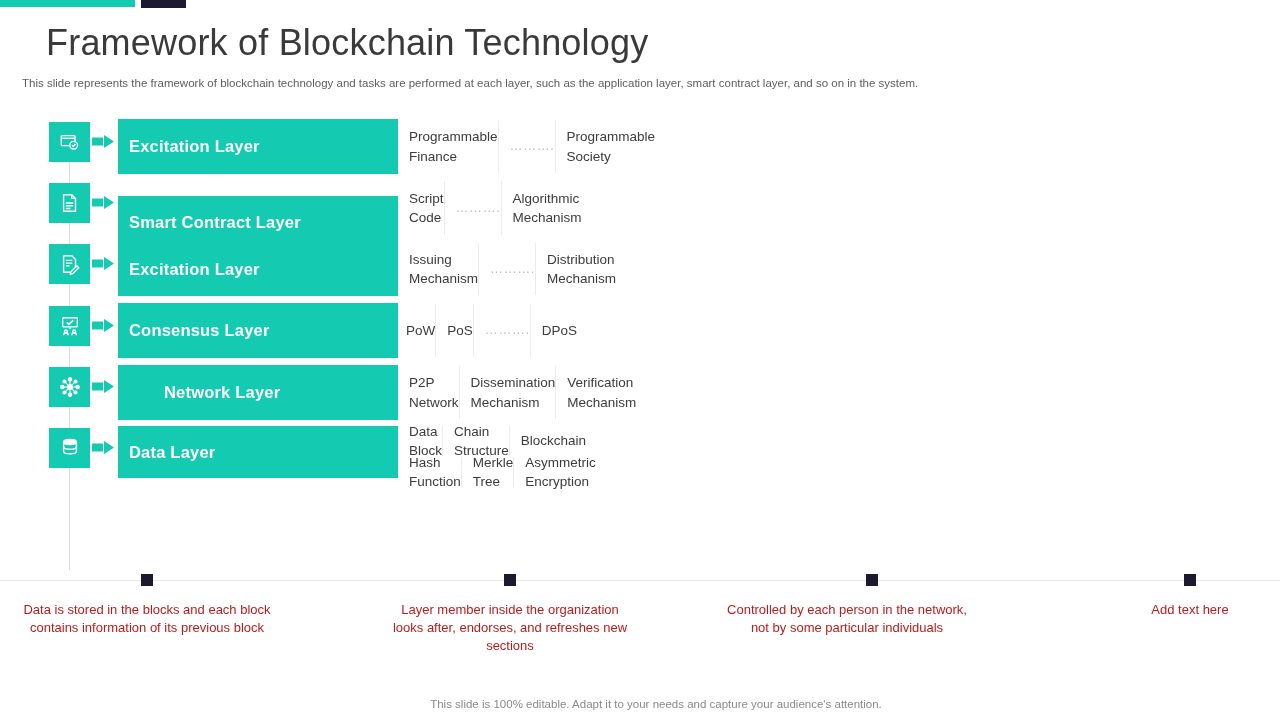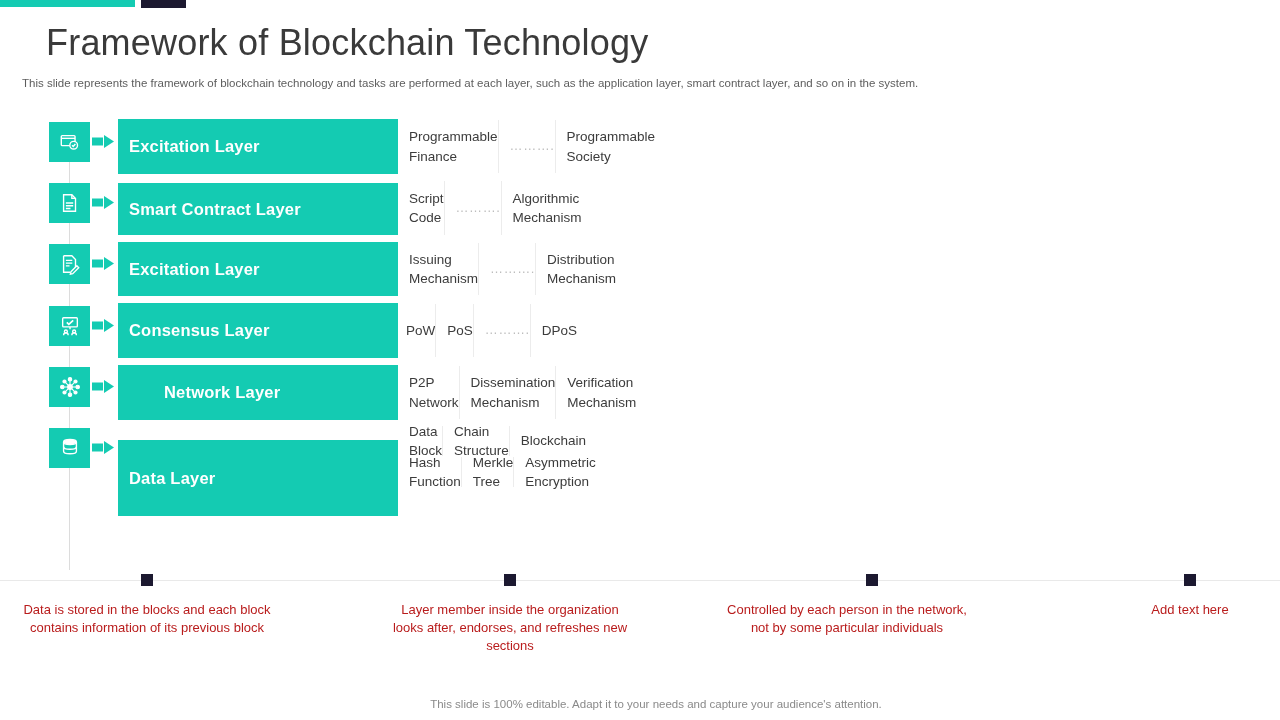--- a/index.html
+++ b/index.html
@@ -139,21 +139,21 @@
         <svg width="22" height="22" viewBox="0 0 24 24" fill="none" stroke="#fff" stroke-width="1.5">
           <path d="M5 3h9l4 4v14H5z"></path>
           <path d="M14 3v4h4"></path>
           <path d="M7.5 12h8M7.5 15h8M7.5 18h5"></path>
         </svg>
       </div>
       <svg class="arrow" style="left:92px; top:84px;" viewBox="0 0 22 13">
         <rect x="0" y="2.5" width="11" height="8" fill="#14CBB2"></rect>
         <polygon points="12,0 22,6.5 12,13" fill="#14CBB2"></polygon>
       </svg>
-      <div class="layer-label" style="top:71px; height:52px;">Smart Contract Layer</div>
+      <div class="layer-label" style="top:84px; height:52px;">Smart Contract Layer</div>
       <div class="cells" style="top:68px; height:56px;">
         <div class="cell" style="width:280px;">Script Code</div>
         <div class="cell dots" style="width:281px;">……….</div>
         <div class="cell" style="flex:1;">Algorithmic Mechanism</div>
       </div>
     </div>
 
     <div class="layer-row">
       <div class="icon-box" style="left:49px; top:132px;">
         <svg width="22" height="22" viewBox="0 0 24 24" fill="none" stroke="#fff" stroke-width="1.5">
@@ -233,21 +233,21 @@
         <svg width="22" height="22" viewBox="0 0 24 24" fill="none" stroke="#fff" stroke-width="1.5">
           <ellipse cx="12" cy="5.5" rx="7" ry="2.8" fill="#fff"></ellipse>
           <path d="M5 5.5v5c0 1.55 3.13 2.8 7 2.8s7-1.25 7-2.8v-5"></path>
           <path d="M5 10.5v5c0 1.55 3.13 2.8 7 2.8s7-1.25 7-2.8v-5"></path>
         </svg>
       </div>
       <svg class="arrow" style="left:92px; top:329px;" viewBox="0 0 22 13">
         <rect x="0" y="2.5" width="11" height="8" fill="#14CBB2"></rect>
         <polygon points="12,0 22,6.5 12,13" fill="#14CBB2"></polygon>
       </svg>
-      <div class="layer-label" style="top:328px; height:76px;">Data Layer</div>
+      <div class="layer-label" style="top:314px; height:52px;">Data Layer</div>
       <div class="cells nb-top" style="top:314px; height:31px;">
         <div class="cell" style="width:280px;">Data Block</div>
         <div class="cell" style="width:281px;">Chain Structure</div>
         <div class="cell" style="flex:1;">Blockchain</div>
       </div>
       <div class="cells nb-top" style="top:345px; height:31px;">
         <div class="cell" style="width:280px;">Hash Function</div>
         <div class="cell" style="width:281px;">Merkle Tree</div>
         <div class="cell" style="flex:1;">Asymmetric Encryption</div>
       </div>

